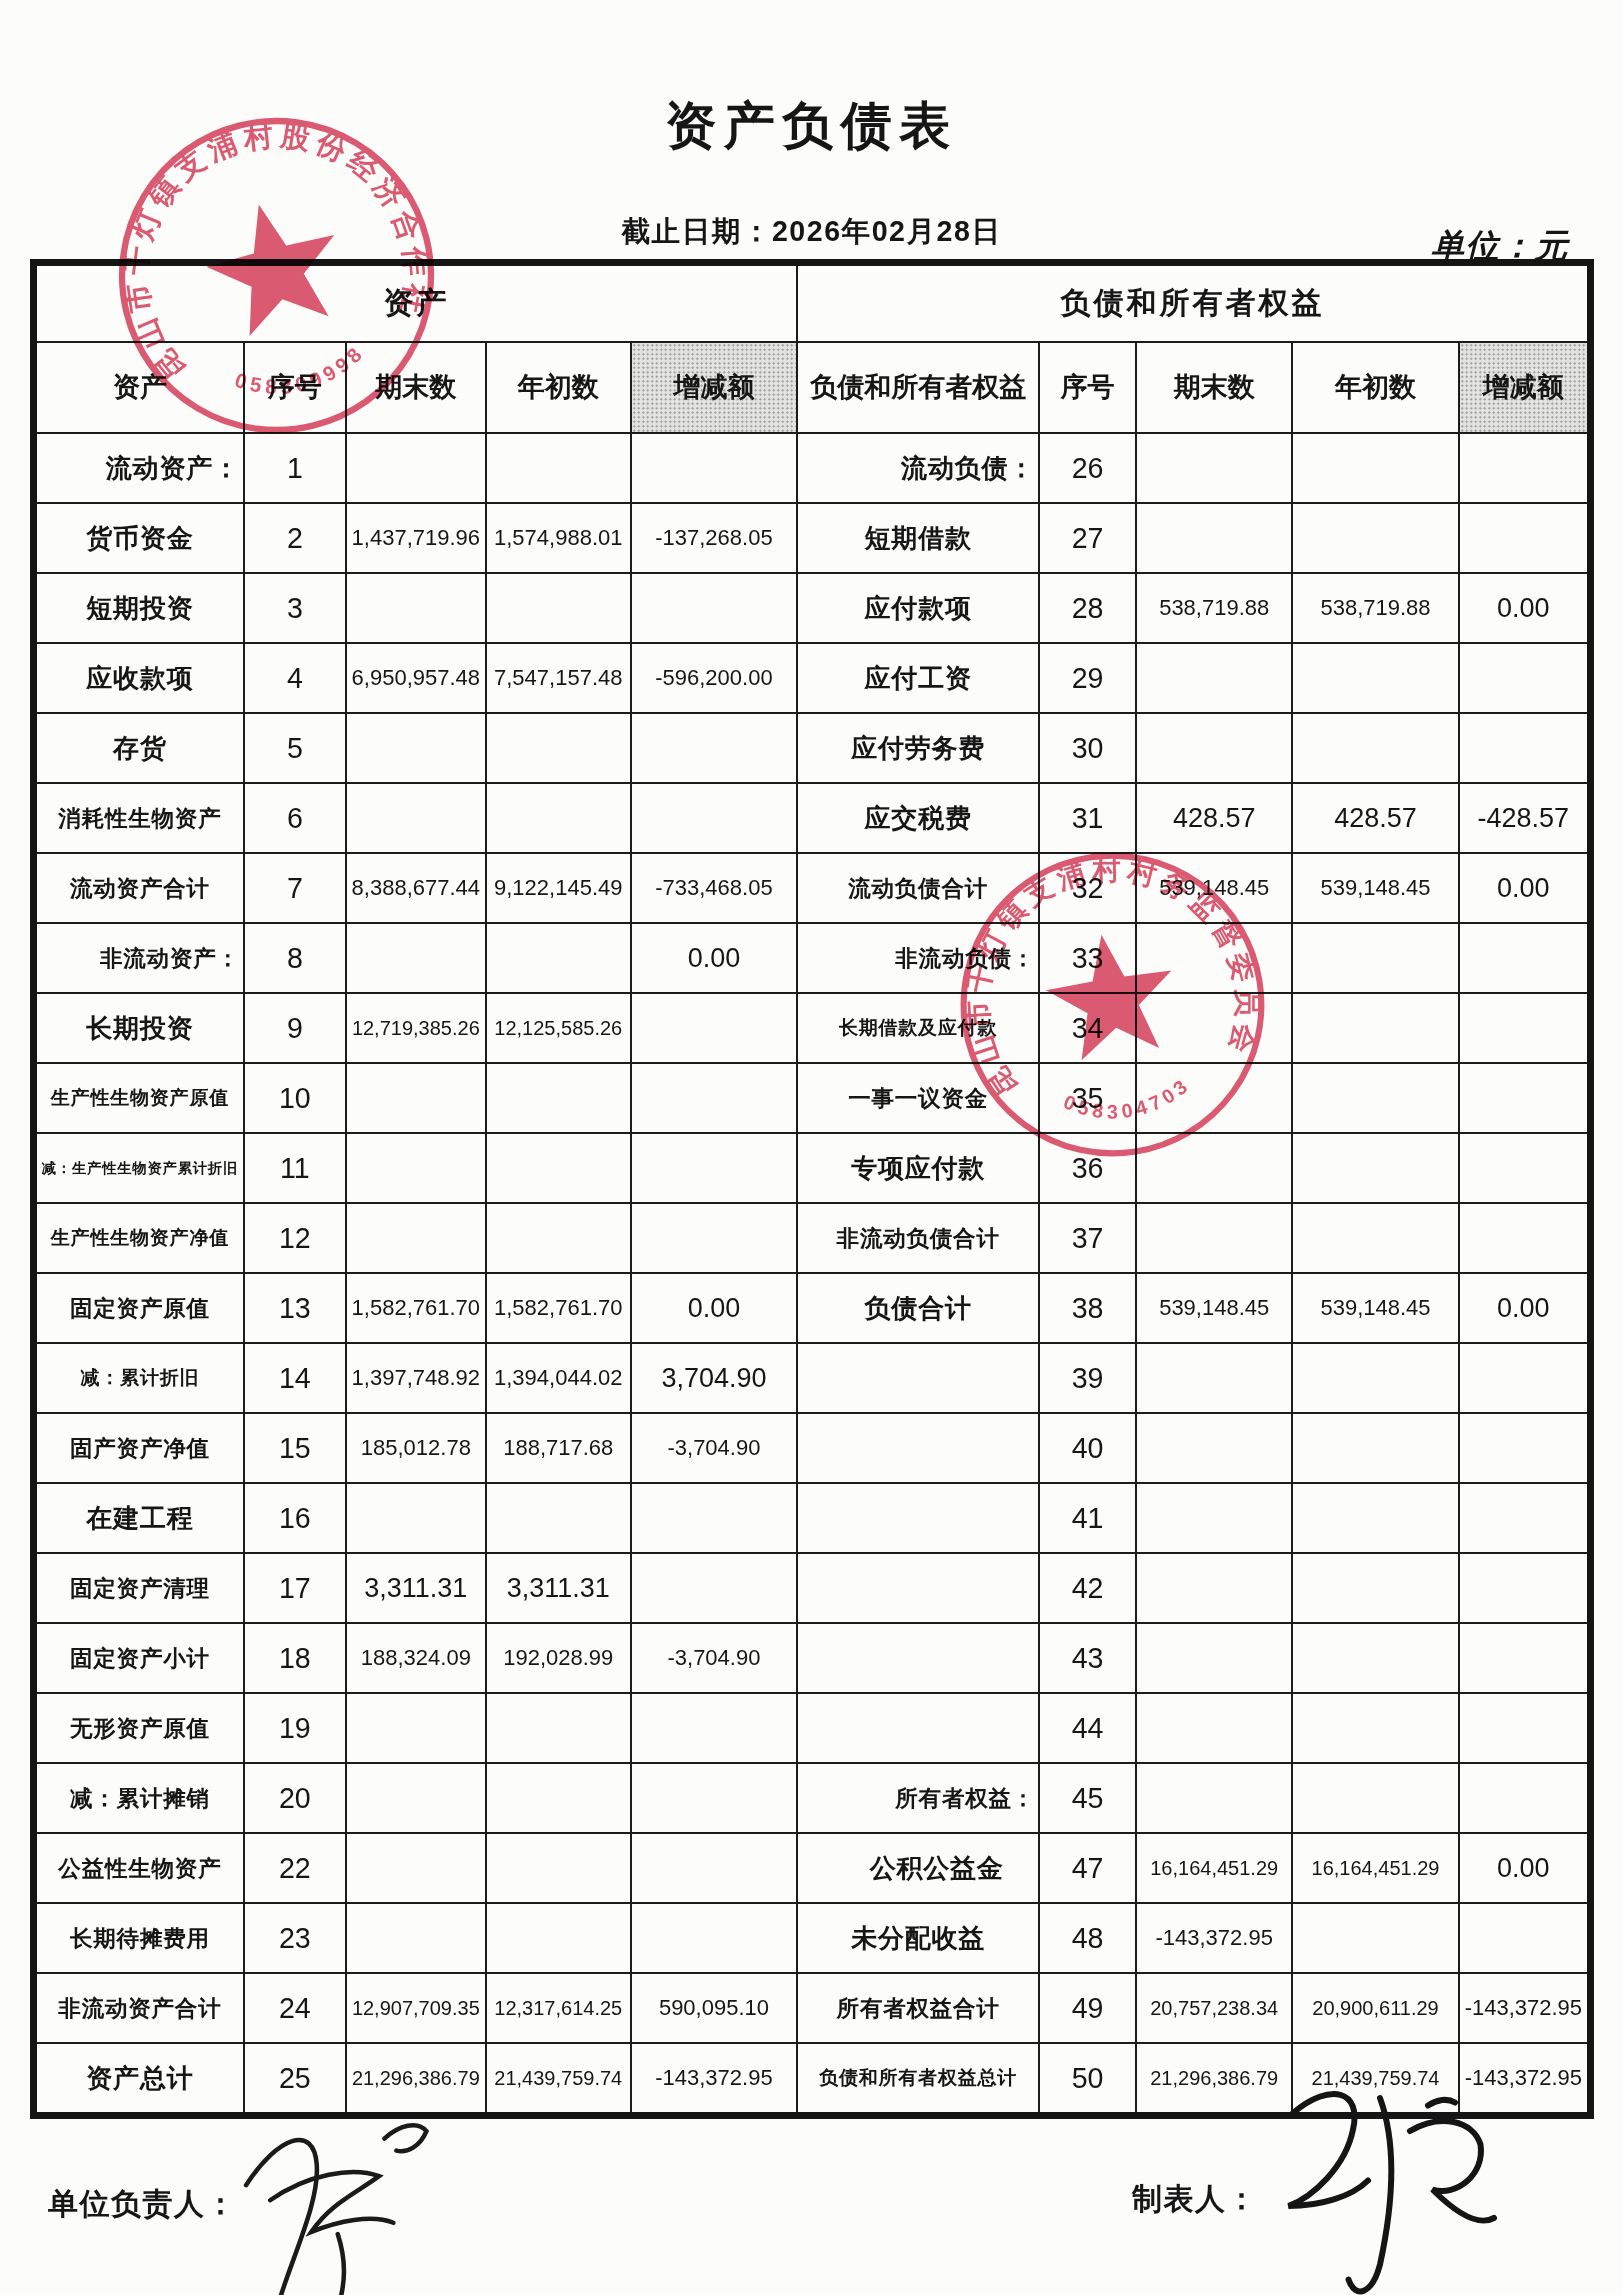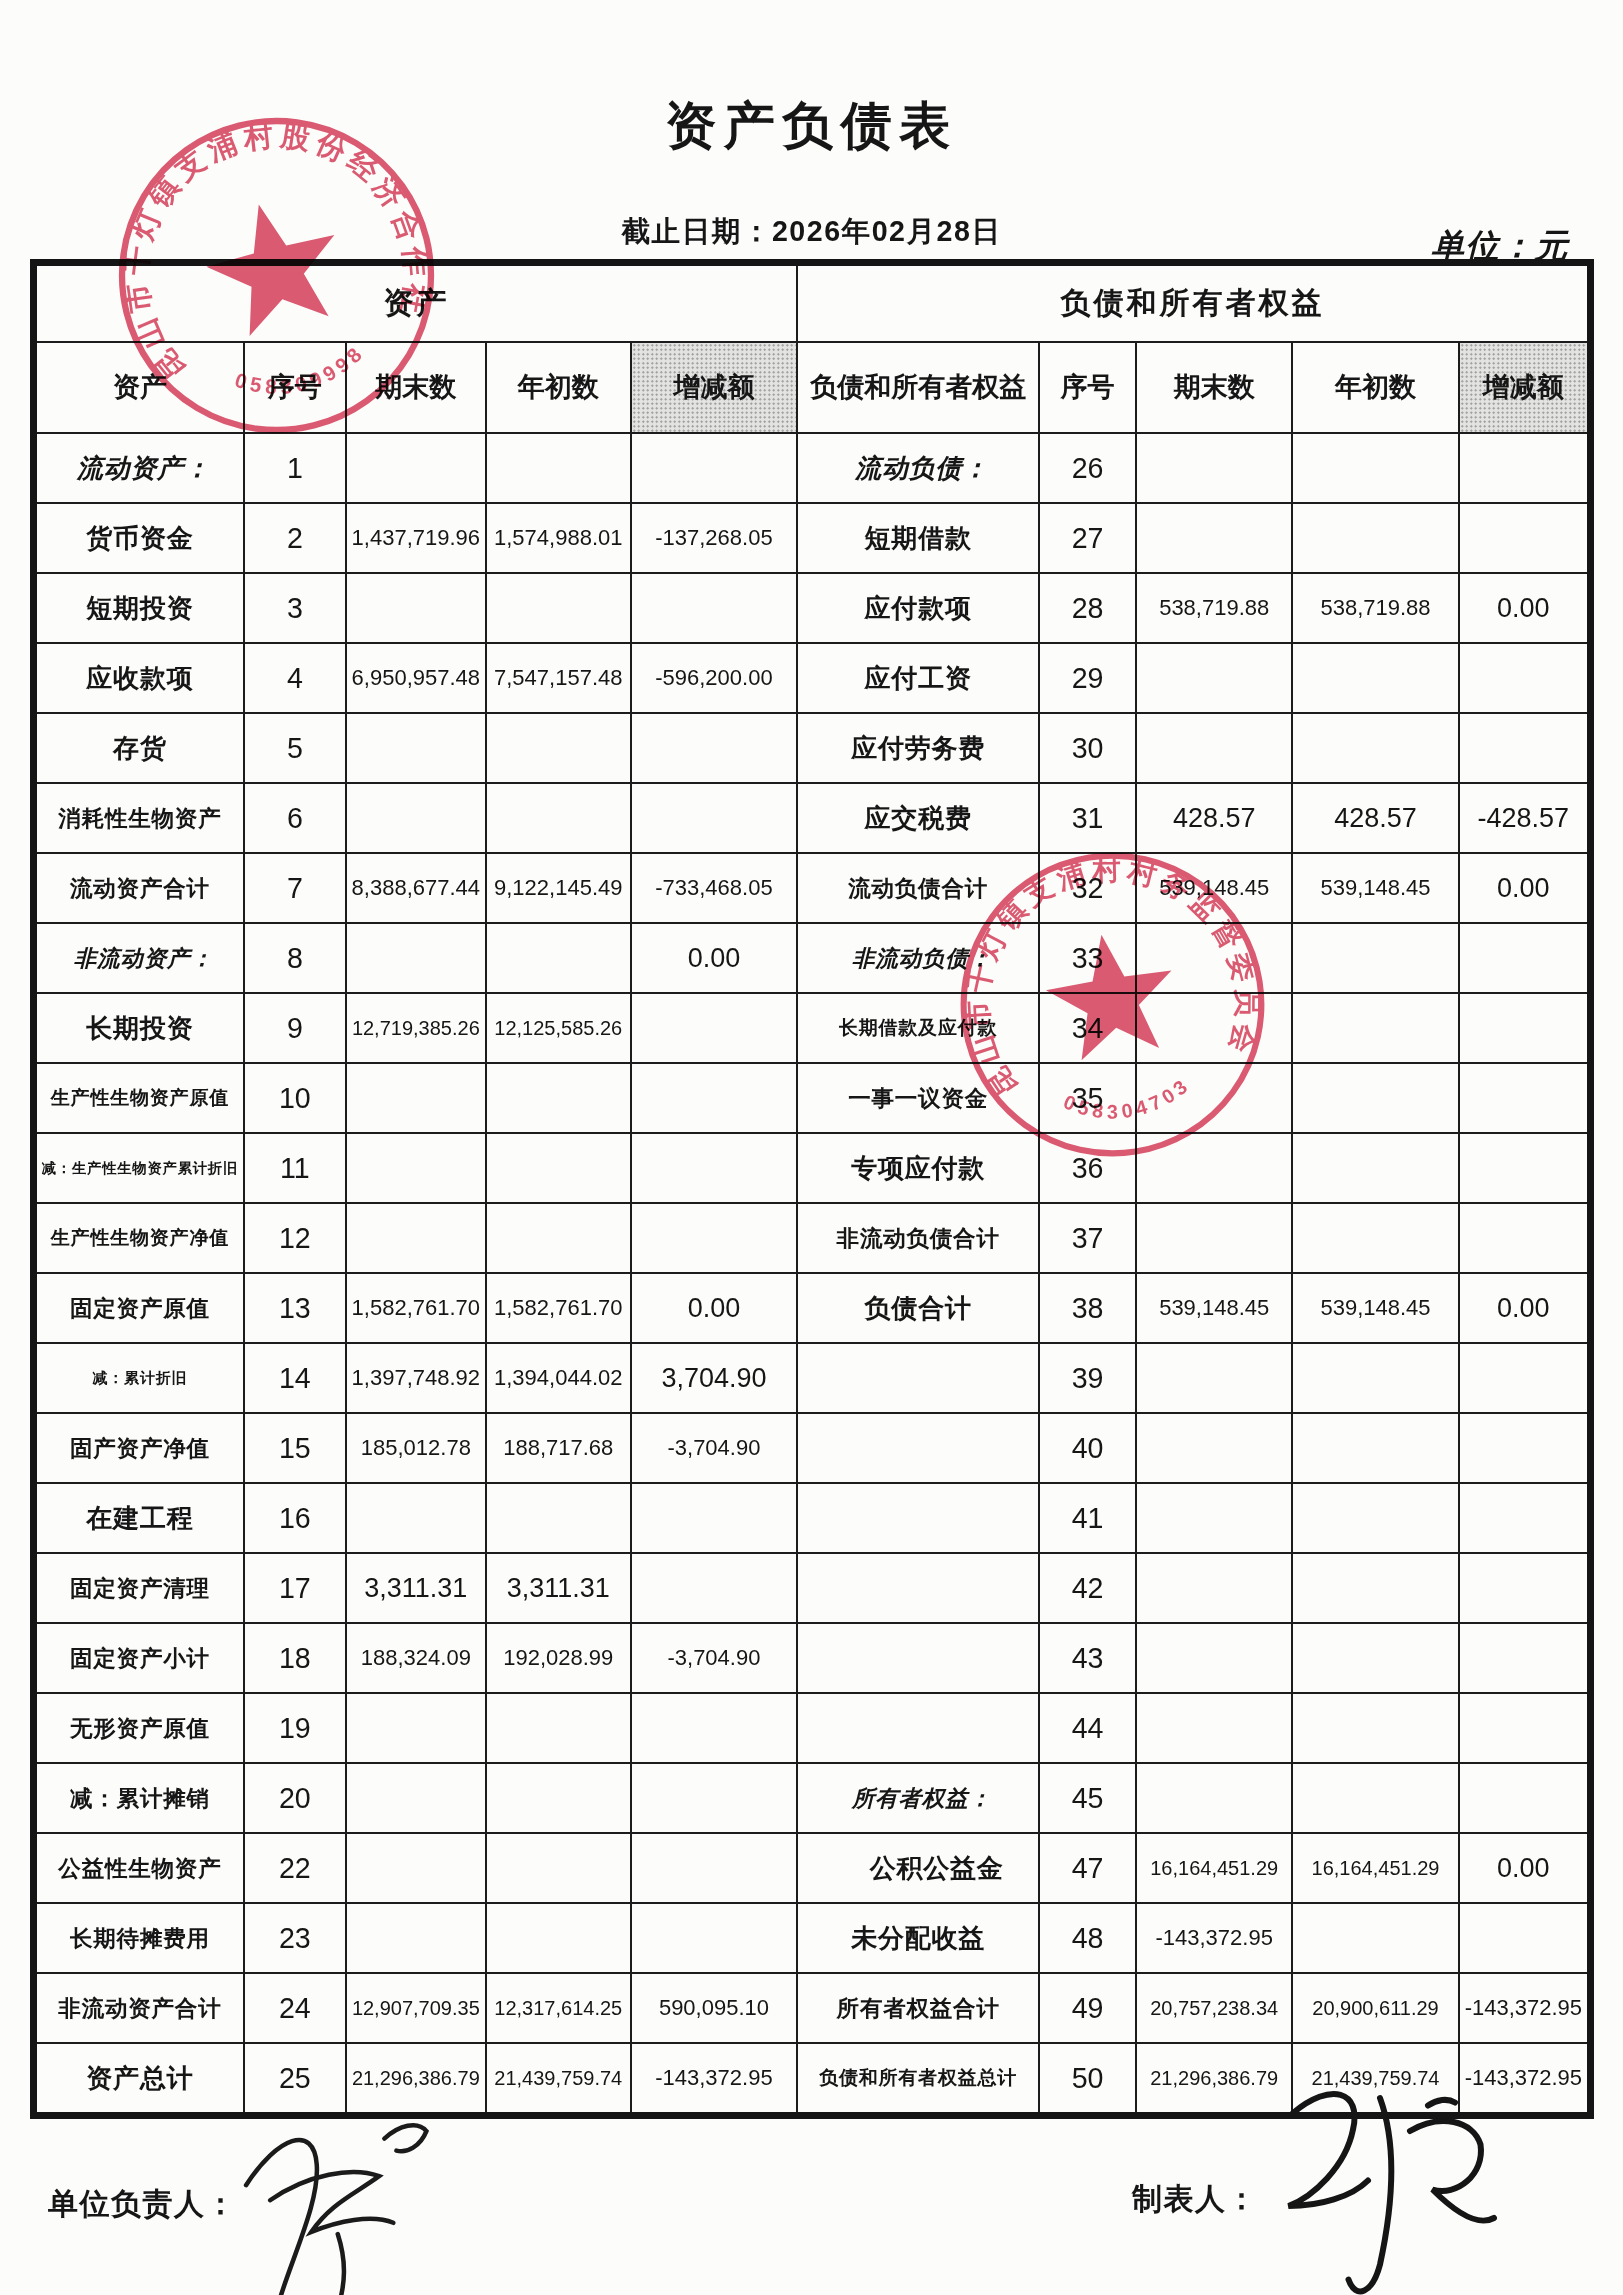--- a/index.html
+++ b/index.html
@@ -32,21 +32,21 @@
   }
   tr.band1 td{height:75px;font-size:30px;font-weight:700;letter-spacing:3px;}
   tr.band2 td{height:89px;font-size:27px;font-weight:700;line-height:1.15;}
   tbody td{height:68px;}
   td.shaded{
     background-color:#e3e3e1;
     background-image:radial-gradient(#9d9d9b 1px, transparent 1.1px);
     background-size:4.5px 4.5px;
   }
   td.lbl{font-weight:700;letter-spacing:0.8px;}
-  td.lbl.sec{text-align:center;padding-left:10.5px;font-style:italic;}
+  td.lbl.sec{text-align:right;padding-left:10.5px;}
   td.no{font-size:28.6px;font-weight:400;}
   td.num{font-weight:400;white-space:nowrap;letter-spacing:0;}
   .stamp{position:absolute;mix-blend-mode:multiply;opacity:.88;pointer-events:none;}
   #stamp-coop{left:111px;top:110px;width:331px;height:331px;transform:rotate(-14deg);}
   #stamp-superv{left:953px;top:845px;width:319px;height:319px;transform:rotate(-9deg);}
   .stamp text{font-family:"Liberation Sans","DejaVu Sans",sans-serif;font-weight:700;}
   .sig{position:absolute;pointer-events:none;}
   #sig-left{left:225px;top:2095px;}
   #sig-right{left:1240px;top:2068px;}
   .footer-label{position:absolute;font-size:30px;font-weight:700;letter-spacing:1.5px;}
@@ -245,21 +245,21 @@
         <td class="num" style="font-size: 22px;">1,582,761.70</td>
         <td class="num" style="font-size: 22px;">1,582,761.70</td>
         <td class="num" style="font-size: 27px;">0.00</td>
         <td class="lbl" style="font-size: 26px;">负债合计</td>
         <td class="no">38</td>
         <td class="num" style="font-size: 22px;">539,148.45</td>
         <td class="num" style="font-size: 22px;">539,148.45</td>
         <td class="num" style="font-size: 27px;">0.00</td>
       </tr>
       <tr>
-        <td class="lbl" style="font-size: 15px; text-align: center;">减：累计折旧</td>
+        <td class="lbl" style="font-size: 19px; text-align: center;">减：累计折旧</td>
         <td class="no">14</td>
         <td class="num" style="font-size: 22px;">1,397,748.92</td>
         <td class="num" style="font-size: 22px;">1,394,044.02</td>
         <td class="num" style="font-size: 27px;">3,704.90</td>
         <td class="lbl" style="font-size: 26px;"></td>
         <td class="no">39</td>
         <td class="num"></td>
         <td class="num"></td>
         <td class="num"></td>
       </tr>

